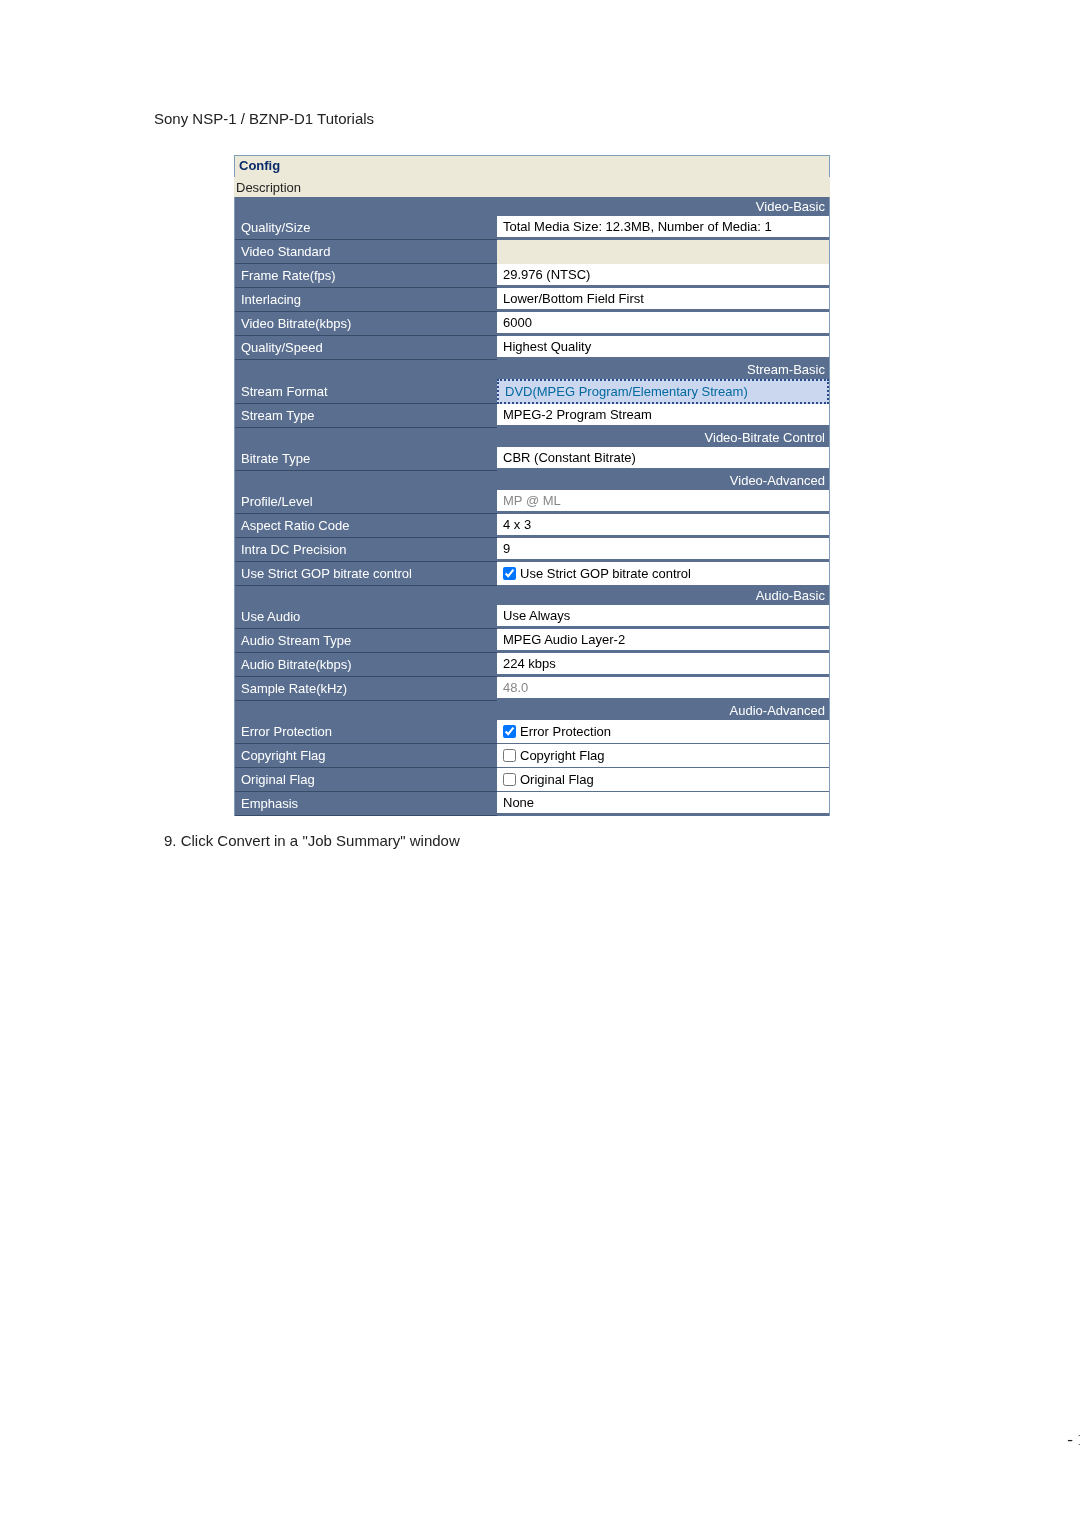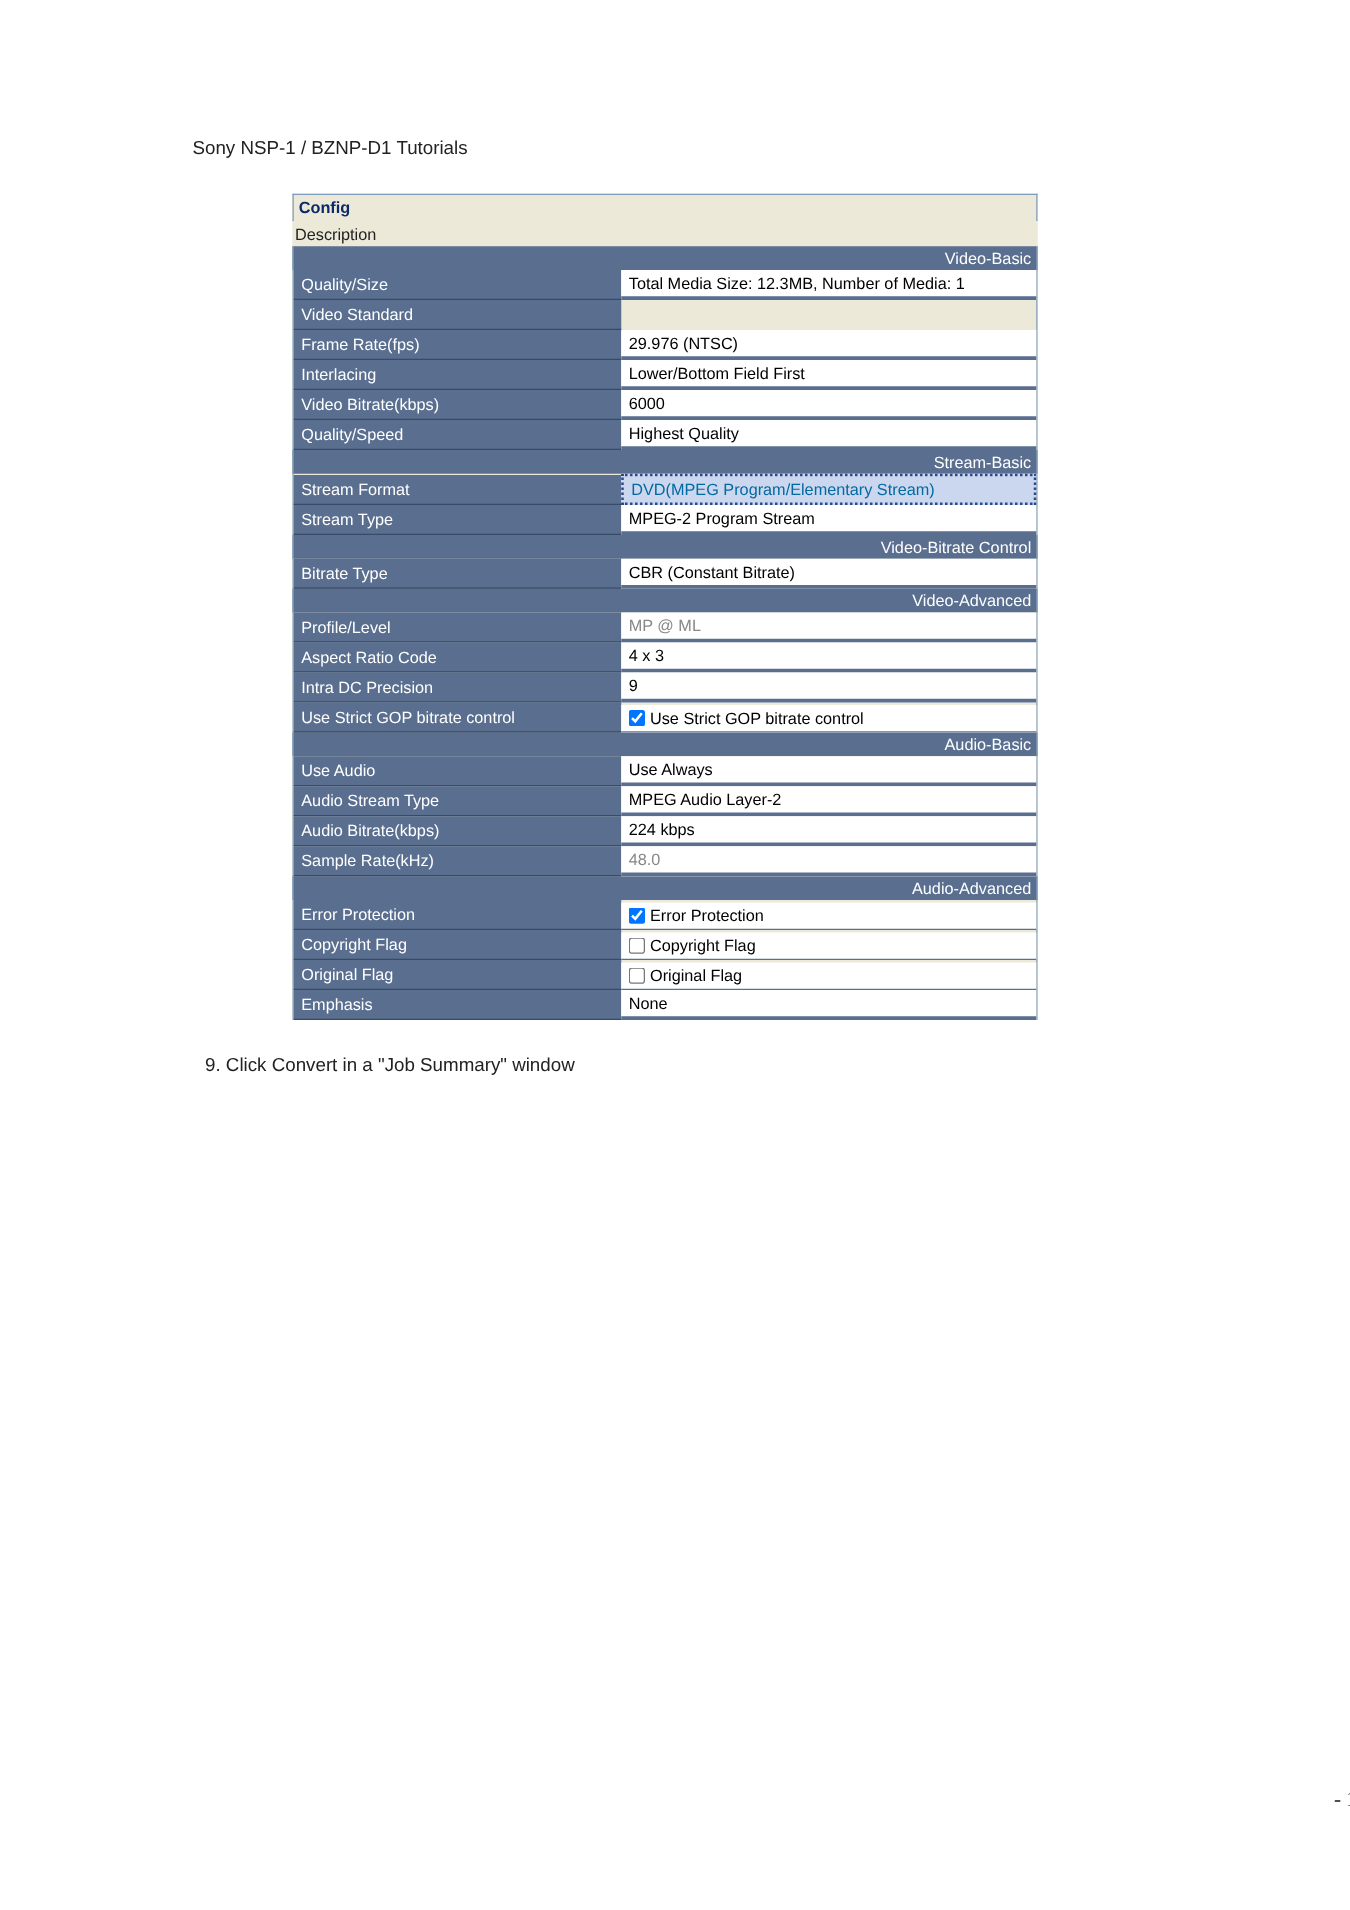--- a/index.html
+++ b/index.html
@@ -51,21 +51,20 @@
     font-size: 13px;
     padding: 2px 4px;
     border-left: 1px solid #7f9db9;
     border-right: 1px solid #7f9db9;
     text-align: right;
   }
   .row {
     display: flex;
     border-left: 1px solid #7f9db9;
     border-right: 1px solid #7f9db9;
-    align-items: flex-end;
   }
   .row .lbl {
     background: #5a6f8f;
     color: #fff;
     font-size: 13px;
     padding: 4px 6px;
     width: 262px;
     box-sizing: border-box;
     border-bottom: 1px solid #374a66;
     display: flex;
@@ -92,21 +91,21 @@
   }
   .row.disabled .val {
     color: #888;
   }
   .row .val input[type="checkbox"] {
     margin: 0 4px 0 0;
     width: 13px;
     height: 13px;
   }
   .caption {
-    margin-top: 28px;
+    margin-top: 16px;
     font-size: 15px;
     margin-left: 10px;
   }
   .pagenum {
     position: absolute;
     bottom: 78px;
     left: 0;
     width: 100%;
     text-align: right;
     font-family: "Times New Roman", serif;

